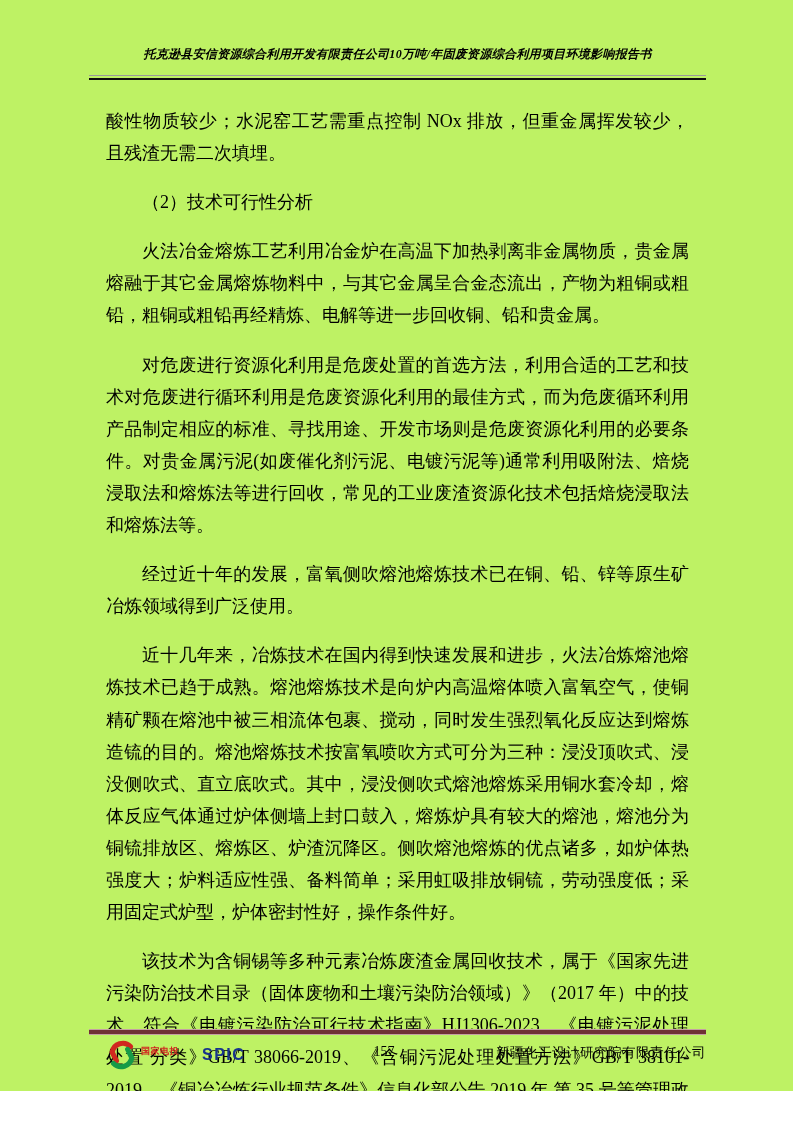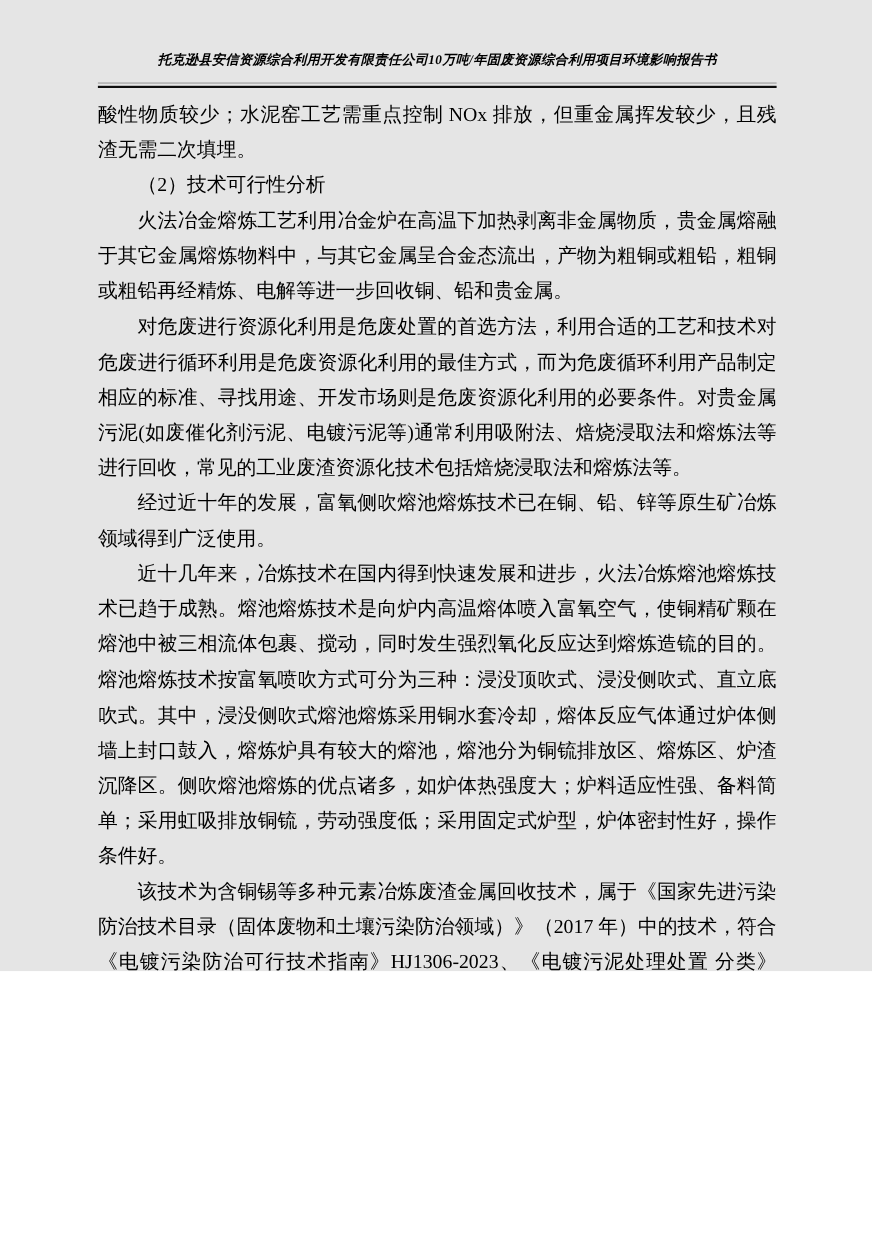--- a/index.html
+++ b/index.html
@@ -1,19 +1,19 @@
 <!DOCTYPE html>
 <html style="--footer-rule: #6f3135; --logo-red: #d0271f; --logo-green: #169a47; --logo-blue: #17348c;"><head>
 <meta charset="utf-8">
 <style>
   html,body { margin:0; padding:0; background:#ffffff; }
   .page {
     position:relative;
-    width:793px; height:883px;
-    background:#e5e5e5;
+    width:793px; height:1091px;
+    background:#bef264;
     overflow:hidden;
     font-family:"Liberation Serif","DejaVu Serif",serif;
     color:#000;
   }
   
   .header-title {
     position:absolute; top:46px; left:89px; width:617px;
     text-align:center;
     font-style:italic; font-weight:700;
     font-size:12px; letter-spacing:0.3px;
@@ -25,21 +25,21 @@
     border-top:1px solid #9a9a9a;
     border-bottom:2.5px solid #0d0d0d;
     background:transparent;
   }
   
   .body-text {
     position:absolute; top:88px; left:89px; width:617px;
     font-size:18px; line-height:32.1px;
     text-align:justify;
   }
-  .para { margin:0; }
+  .para { margin:17px; }
   .para.indent { text-indent:2em; }
   
   .footer-rule {
     position:absolute; top:1029px; left:89px; width:617px;
     height:4px;
     background:var(--footer-rule,#6f3135);
     border-top:1.5px solid #c5a0a3;
     border-bottom:1.5px solid #c5a0a3;
   }
   .footer {

